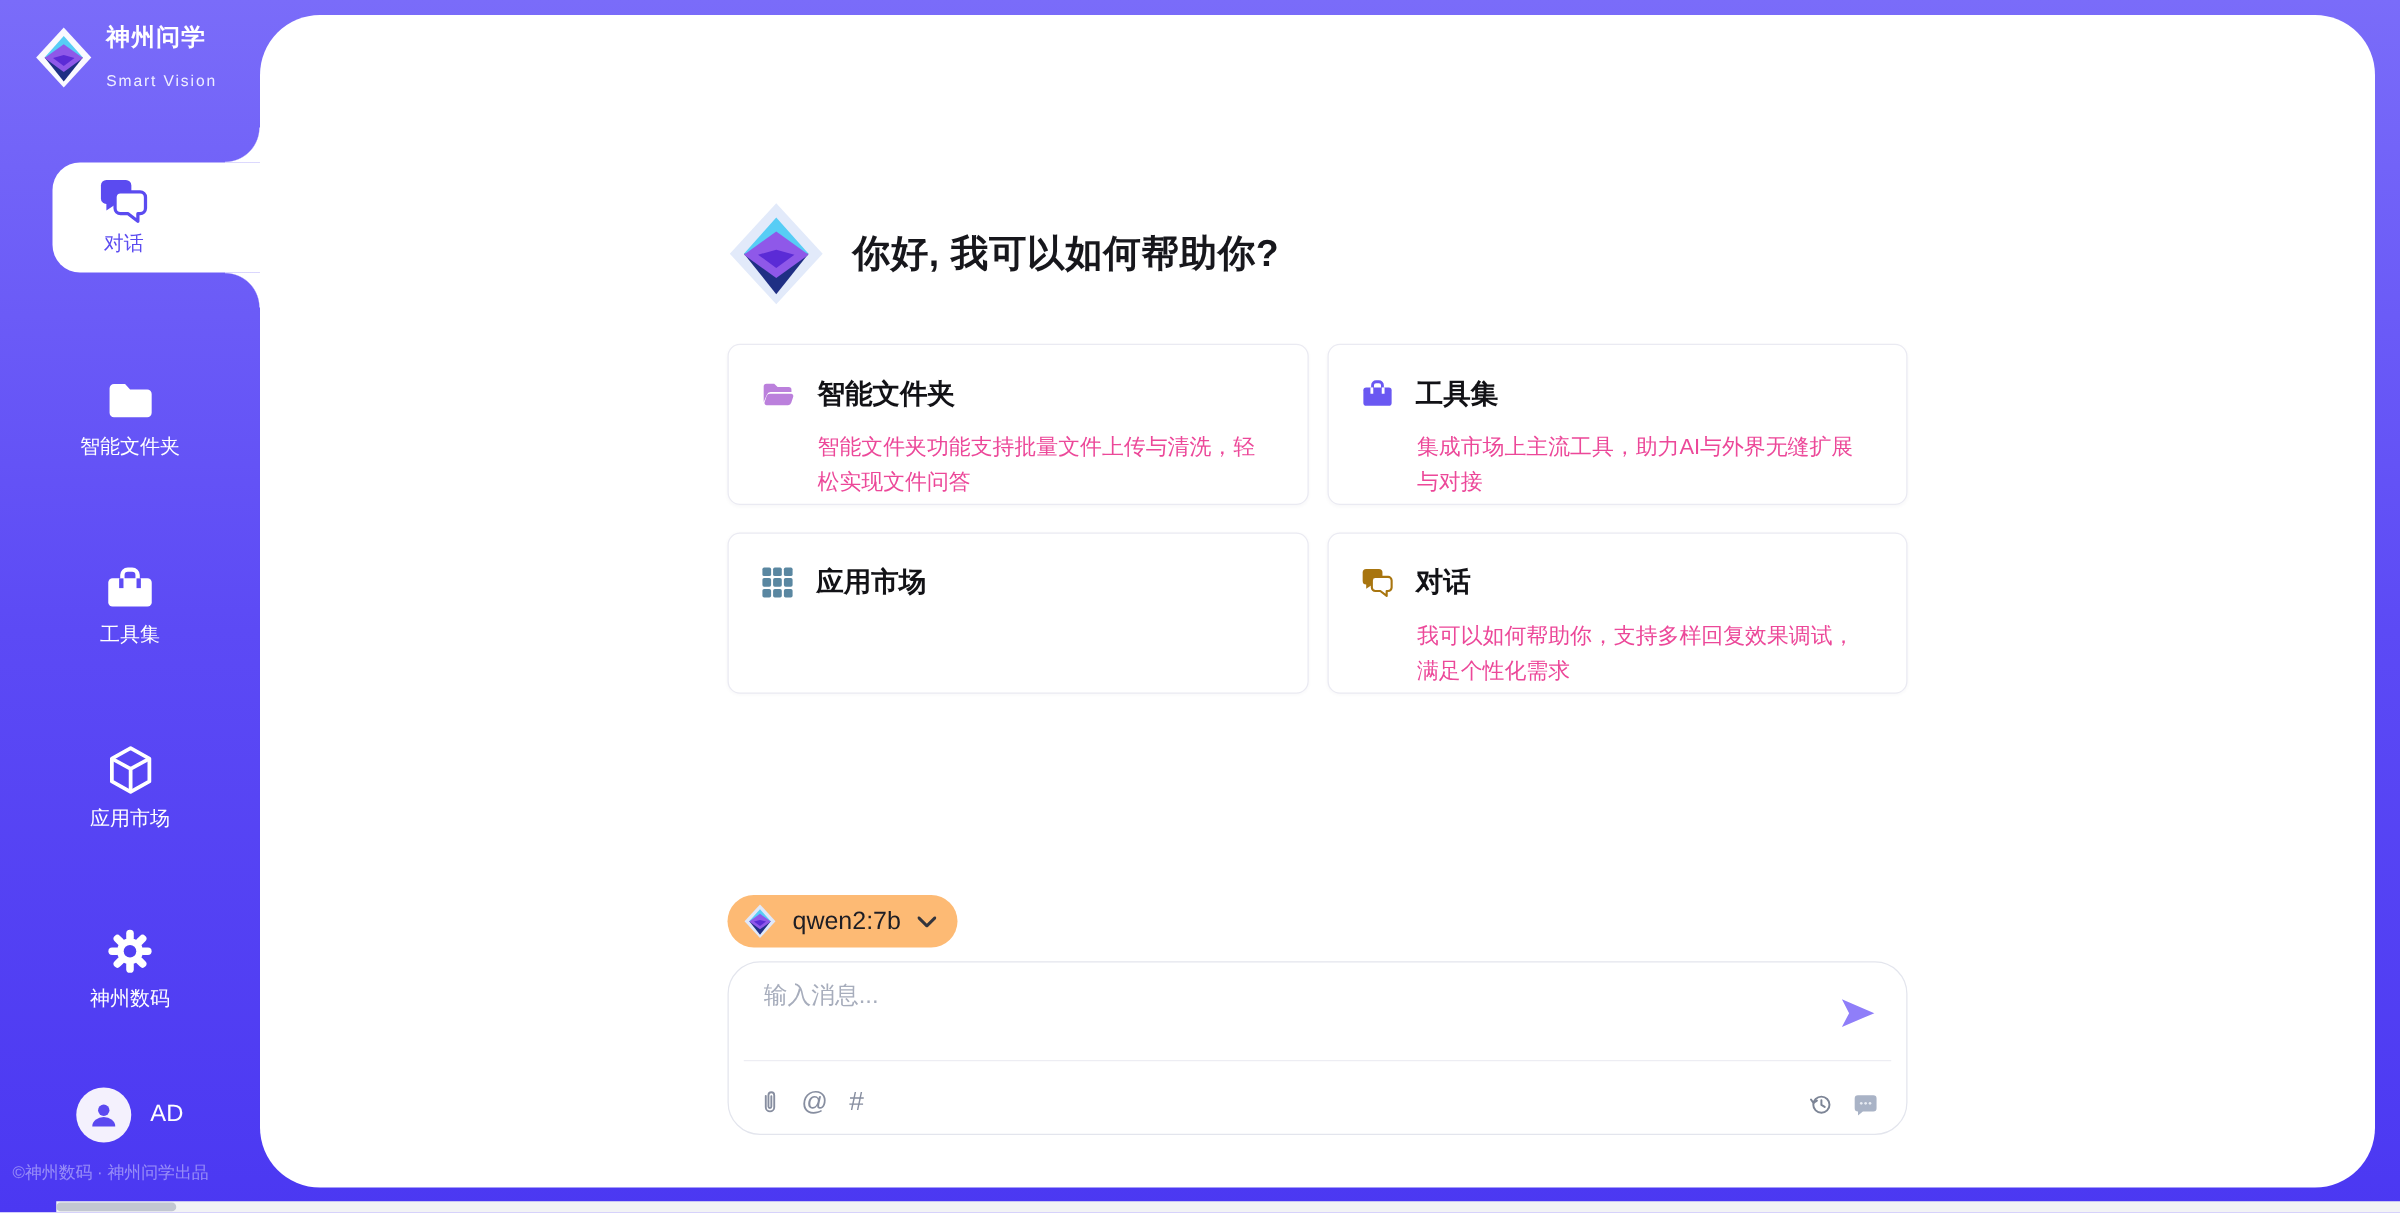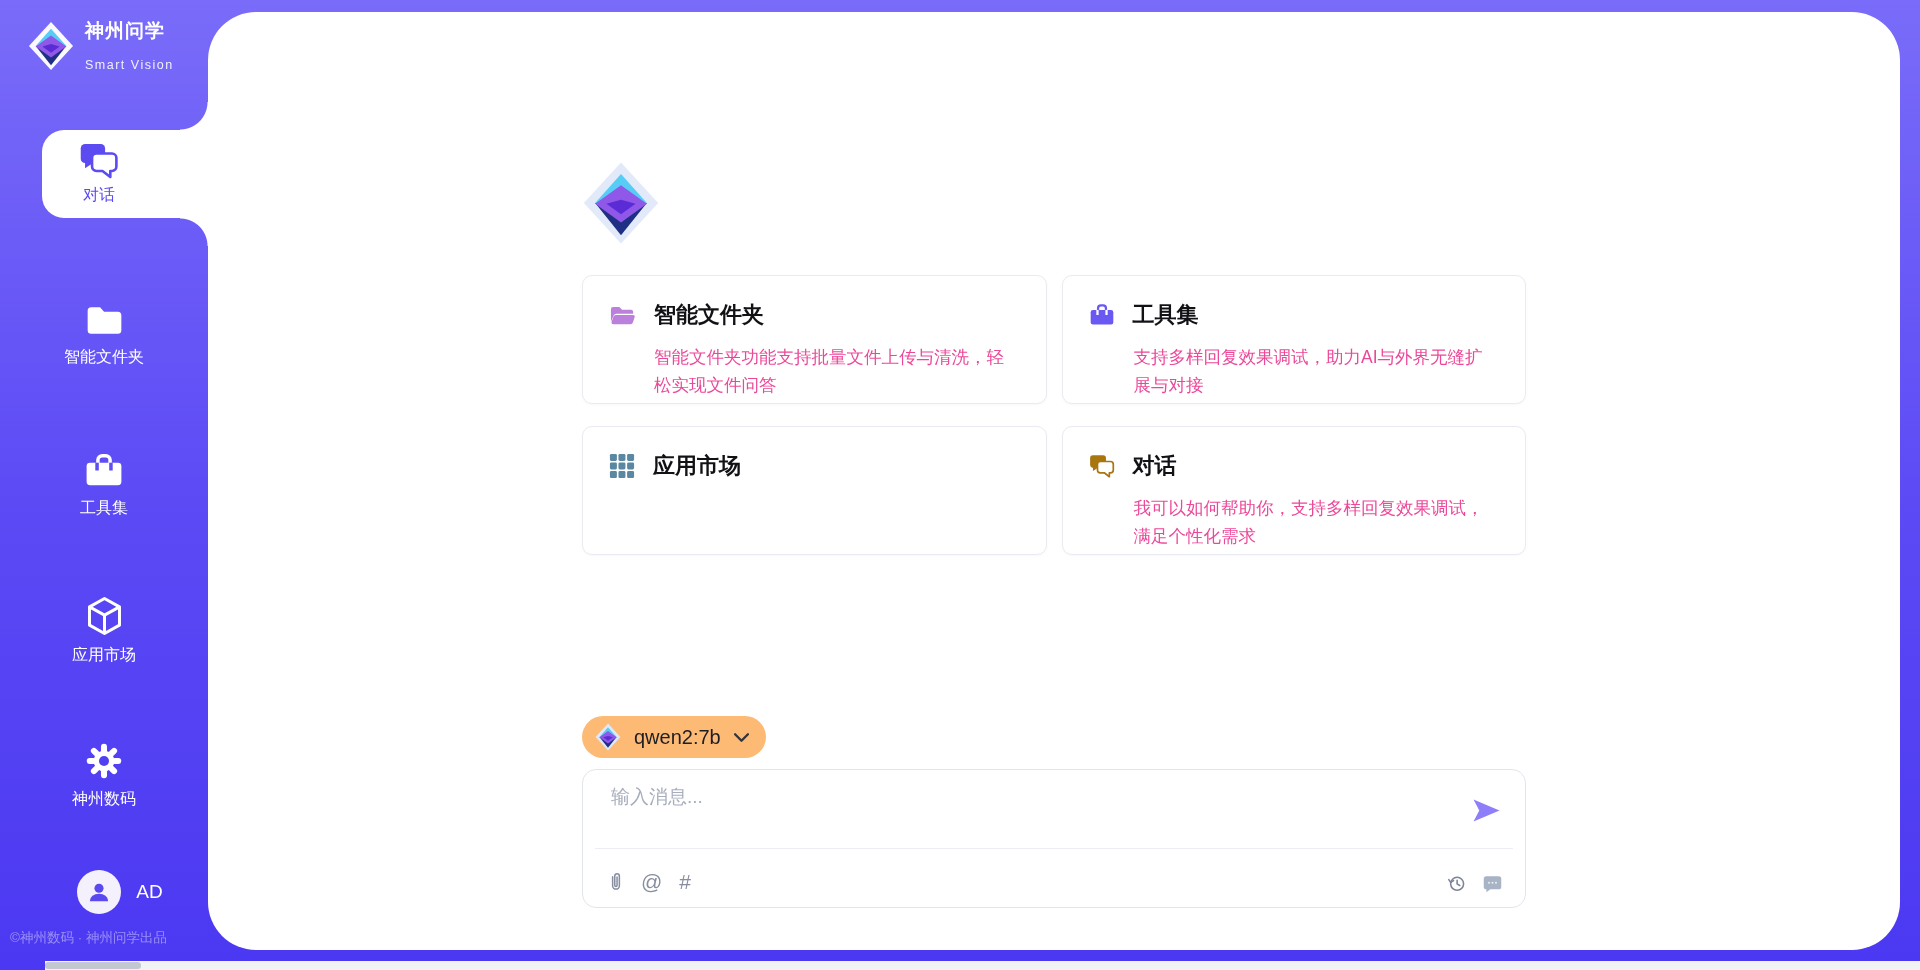--- a/index.html
+++ b/index.html
@@ -16,21 +16,21 @@
     gap:6px;padding-right:52px;box-sizing:border-box;cursor:pointer;z-index:4;}
   .nav-active::before{content:"";position:absolute;right:0;top:-28px;width:28px;height:28px;
     background:radial-gradient(circle at 0 0,rgba(0,0,0,0) 27px,#fff 28px);}
   .nav-active::after{content:"";position:absolute;right:0;bottom:-28px;width:28px;height:28px;
     background:radial-gradient(circle at 0 100%,rgba(0,0,0,0) 27px,#fff 28px);}
   .nav-active .nav-label{color:#5b4bf0;}
 
   .nav-item{position:absolute;left:0;width:208px;display:flex;flex-direction:column;align-items:center;gap:9px;cursor:pointer;}
   .nav-label{font-size:16px;color:#fff;}
 
-  .user-row{position:absolute;left:16px;top:870px;width:208px;display:flex;align-items:center;justify-content:center;gap:15px;cursor:pointer;}
+  .user-row{position:absolute;left:0;top:870px;width:208px;display:flex;align-items:center;justify-content:center;gap:15px;cursor:pointer;}
   .avatar{width:44px;height:44px;border-radius:50%;background:#f4f1fd;display:flex;align-items:center;justify-content:center;}
   .user-name{color:#fff;font-size:19px;font-weight:500;}
   .copyright{position:absolute;left:10px;top:929px;font-size:13.5px;color:rgba(255,255,255,.42);white-space:nowrap;}
 
   
   .main-panel{position:absolute;left:208px;top:12px;right:20px;bottom:20px;background:#fff;border-radius:48px;z-index:3;}
   .inner{width:944px;margin:0 auto;}
   .greeting{display:flex;align-items:center;gap:22px;padding-top:149px;}
   .greeting-text{font-size:30px;font-weight:700;color:#17171c;letter-spacing:.5px;}
 
@@ -39,21 +39,21 @@
     padding:24px 26px;cursor:pointer;box-shadow:0 1px 3px rgba(25,25,60,.03);}
   .card-head{display:flex;align-items:center;gap:18px;}
   .card-title{font-size:22px;font-weight:700;color:#121216;}
   .card-desc{margin:13px 0 0 45px;font-size:17.5px;color:#ec4899;line-height:28px;}
 
   
   .composer{position:absolute;left:50%;bottom:42px;width:944px;transform:translateX(-50%);}
   .model-pill{display:inline-flex;align-items:center;gap:13px;height:42px;padding:0 17px 0 13px;
     background:#fdba74;border-radius:21px;margin-bottom:11px;cursor:pointer;}
   .model-name{font-size:20px;color:#1d1d24;}
-  .input-box{position:relative;height:139px;background:#fff;border:1.5px solid #e3e5ed;border-radius:14px;box-sizing:border-box;}
+  .input-box{position:relative;height:139px;background:#fff;border:1.5px solid #e3e5ed;border-radius:26px;box-sizing:border-box;}
   .msg-input{position:absolute;top:15px;left:26px;width:900px;border:none;outline:none;font-size:19px;color:#333;background:transparent;}
   .msg-input::placeholder{color:#a7adbc;}
   .send-btn{position:absolute;right:24px;top:28px;cursor:pointer;line-height:0;}
   .divider{position:absolute;top:78px;left:12px;right:12px;height:1px;background:#ededf3;}
   .tools-left{position:absolute;left:25px;bottom:13px;display:flex;align-items:center;gap:17px;color:#878ea0;}
   .tools-left .sym{font-size:21px;cursor:pointer;line-height:22px;}
   .tools-right{position:absolute;right:22px;bottom:13px;display:flex;align-items:center;gap:15px;color:#7d8596;}
   .tool-icon{cursor:pointer;line-height:0;}
 
   
@@ -86,20 +86,21 @@
       <div class="greeting">
         <span style="line-height:0;">
           <svg width="78" height="84" viewBox="0 0 48 52">
             <polygon points="24,1 47,26 24,51 1,26" fill="#e2eafa"></polygon>
             <polygon points="24,8 40,26 8,26" fill="#57cdf5"></polygon>
             <polygon points="8,26 40,26 24,46" fill="#1f2f84"></polygon>
             <polygon points="24,15 40,26.5 24,38 8,26.5" fill="#8f58e9"></polygon>
             <polygon points="24,24 33,26.5 24,33 15,26.5" fill="#5b2bd6"></polygon>
           </svg>
         </span>
+        <div class="greeting-text">你好, 我可以如何帮助你?</div>
       </div>
 
       <div class="cards">
 
         <div class="card">
           <div class="card-head">
             <span style="line-height:0;">
               <svg width="27" height="24" viewBox="0 0 30 27">
                 <path d="M2 7 a2.5 2.5 0 0 1 2.5-2.5 h7 l3 3 h10 a2.5 2.5 0 0 1 2.5 2.5 v2 H8.2 a3.5 3.5 0 0 0-3.3 2.4 L2 21 z" fill="#bb80dc"></path>
                 <path d="M8.2 13.5 h18.5 a2 2 0 0 1 1.9 2.6 l-1.8 5.6 a3 3 0 0 1-2.9 2.1 H4.7 a2 2 0 0 1-1.9-2.6 l1.9-5.6 a3 3 0 0 1 2.9-2.1 z" fill="#bb80dc"></path>
@@ -115,21 +116,21 @@
             <span style="line-height:0;">
               <svg width="26" height="24" viewBox="0 0 46 42">
                 <path d="M16 13 v-4 a5 5 0 0 1 5-5 h4 a5 5 0 0 1 5 5 v4" fill="none" stroke="#6a58f2" stroke-width="4"></path>
                 <rect x="3" y="12" width="40" height="26" rx="4" fill="#6a58f2"></rect>
                 <rect x="13" y="12" width="4" height="9" fill="#ffffff"></rect>
                 <rect x="29" y="12" width="4" height="9" fill="#ffffff"></rect>
               </svg>
             </span>
             <span class="card-title">工具集</span>
           </div>
-          <div class="card-desc">支持多样回复效果调试，助力AI与外界无缝扩展与对接</div>
+          <div class="card-desc">集成市场上主流工具，助力AI与外界无缝扩展与对接</div>
         </div>
 
         <div class="card">
           <div class="card-head">
             <span style="line-height:0;">
               <svg width="26" height="26" viewBox="0 0 28 28">
                 <rect x="1" y="1" width="7.5" height="7.5" rx="1.5" fill="#5a87a1"></rect>
                 <rect x="10.2" y="1" width="7.5" height="7.5" rx="1.5" fill="#5a87a1"></rect>
                 <rect x="19.5" y="1" width="7.5" height="7.5" rx="1.5" fill="#5a87a1"></rect>
                 <rect x="1" y="10.2" width="7.5" height="7.5" rx="1.5" fill="#5a87a1"></rect>

